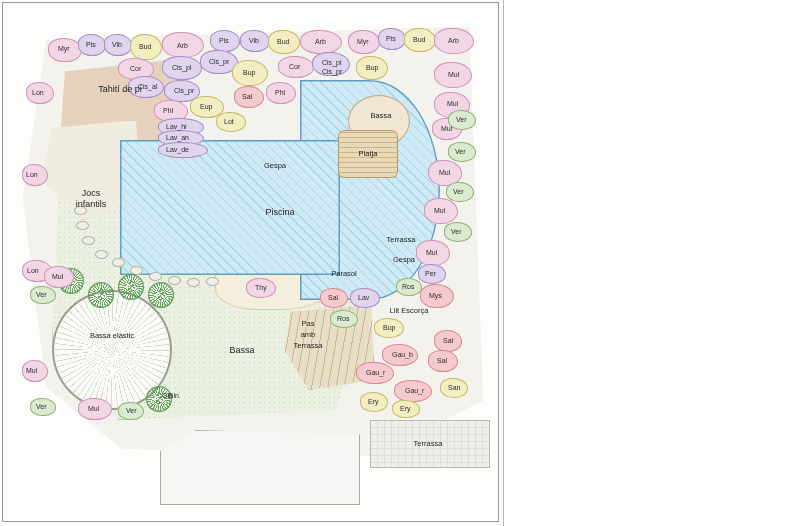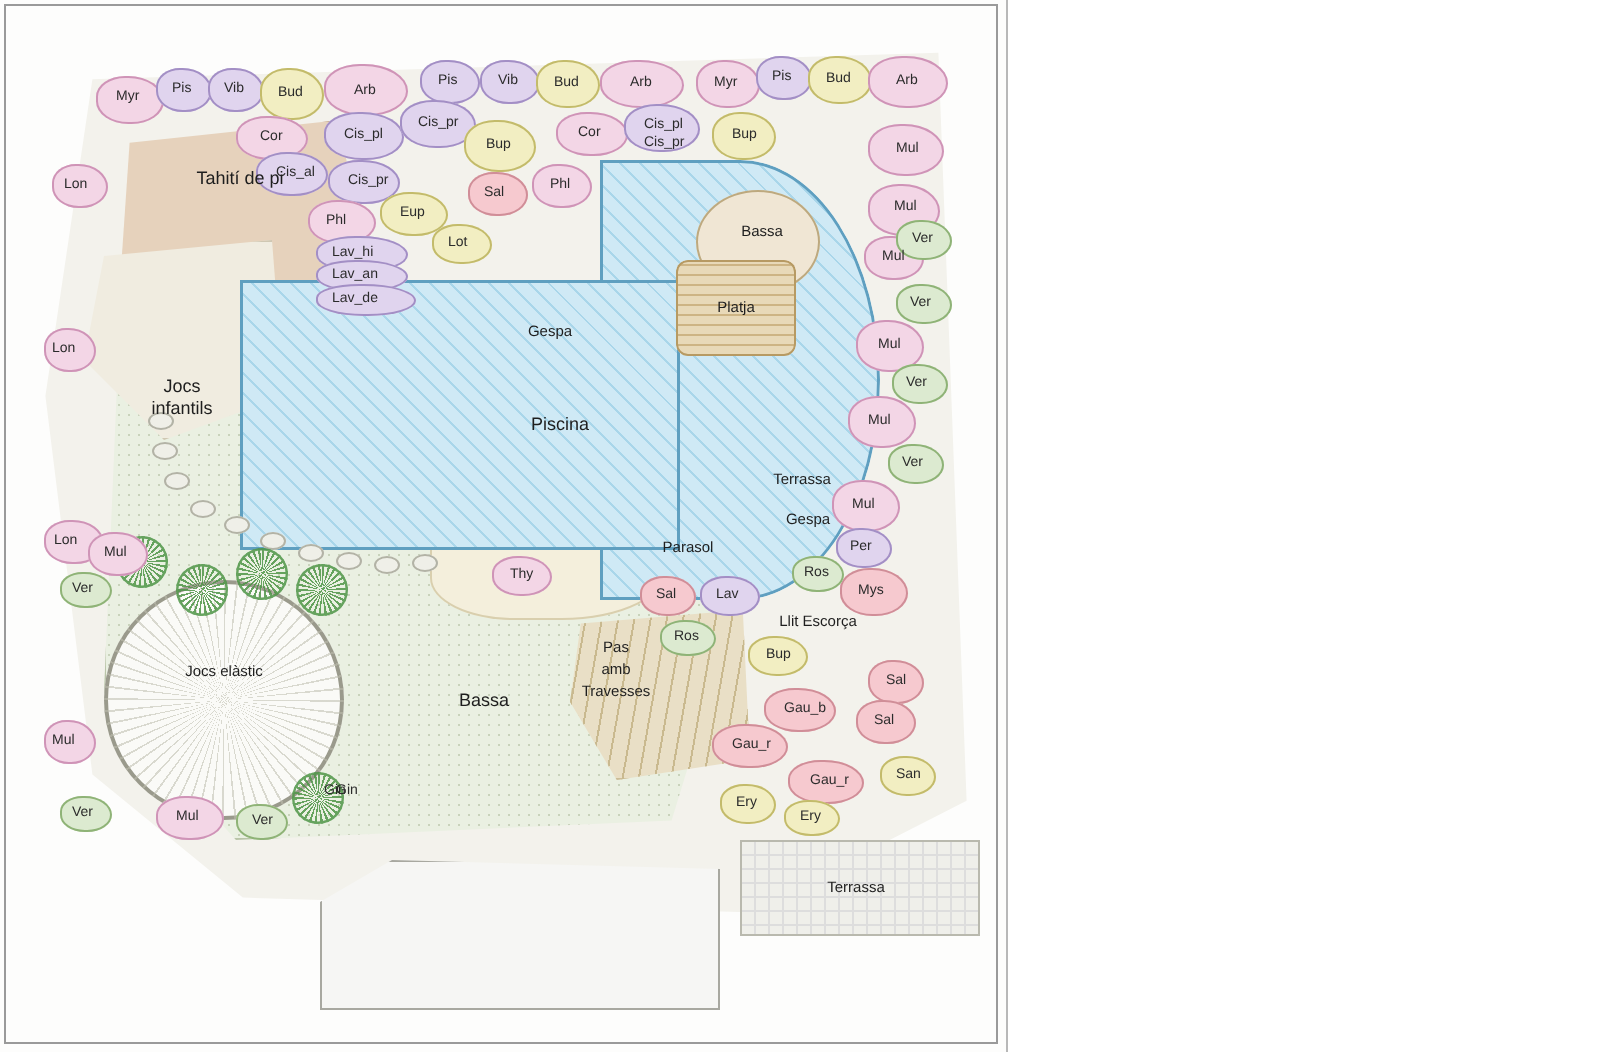--- a/index.html
+++ b/index.html
@@ -286,22 +286,22 @@
     <div class="zlabel" style="left:250px;top:207px;width:60px;">Piscina</div>
     <div class="zlabel sm" style="left:255px;top:160px;width:40px;">Gespa</div>
     <div class="zlabel sm" style="left:358px;top:110px;width:46px;">Bassa</div>
     <div class="zlabel sm" style="left:344px;top:148px;width:48px;">Platja</div>
     <div class="zlabel sm" style="left:378px;top:234px;width:46px;">Terrassa</div>
     <div class="zlabel sm" style="left:382px;top:254px;width:44px;">Gespa</div>
     <div class="zlabel sm" style="left:322px;top:268px;width:44px;">Parasol</div>
     <div class="zlabel" style="left:212px;top:345px;width:60px;">Bassa</div>
     <div class="zlabel sm" style="left:288px;top:318px;width:40px;white-space:pre;">Pas
 amb
-Travesses</div>
-    <div class="zlabel sm" style="left:72px;top:330px;width:80px;">Jocs elàstic</div>
+Terrassa</div>
+    <div class="zlabel sm" style="left:72px;top:330px;width:80px;">Bassa elàstic</div>
     <div class="zlabel sm" style="left:382px;top:305px;width:54px;">Llit Escorça</div>
     <div class="zlabel sm" style="left:400px;top:438px;width:56px;">Terrassa</div>
     <div class="tag" style="left:168px;top:392px;">Gin</div>
   </div>
 
   <div id="right">
     
     
 
     

